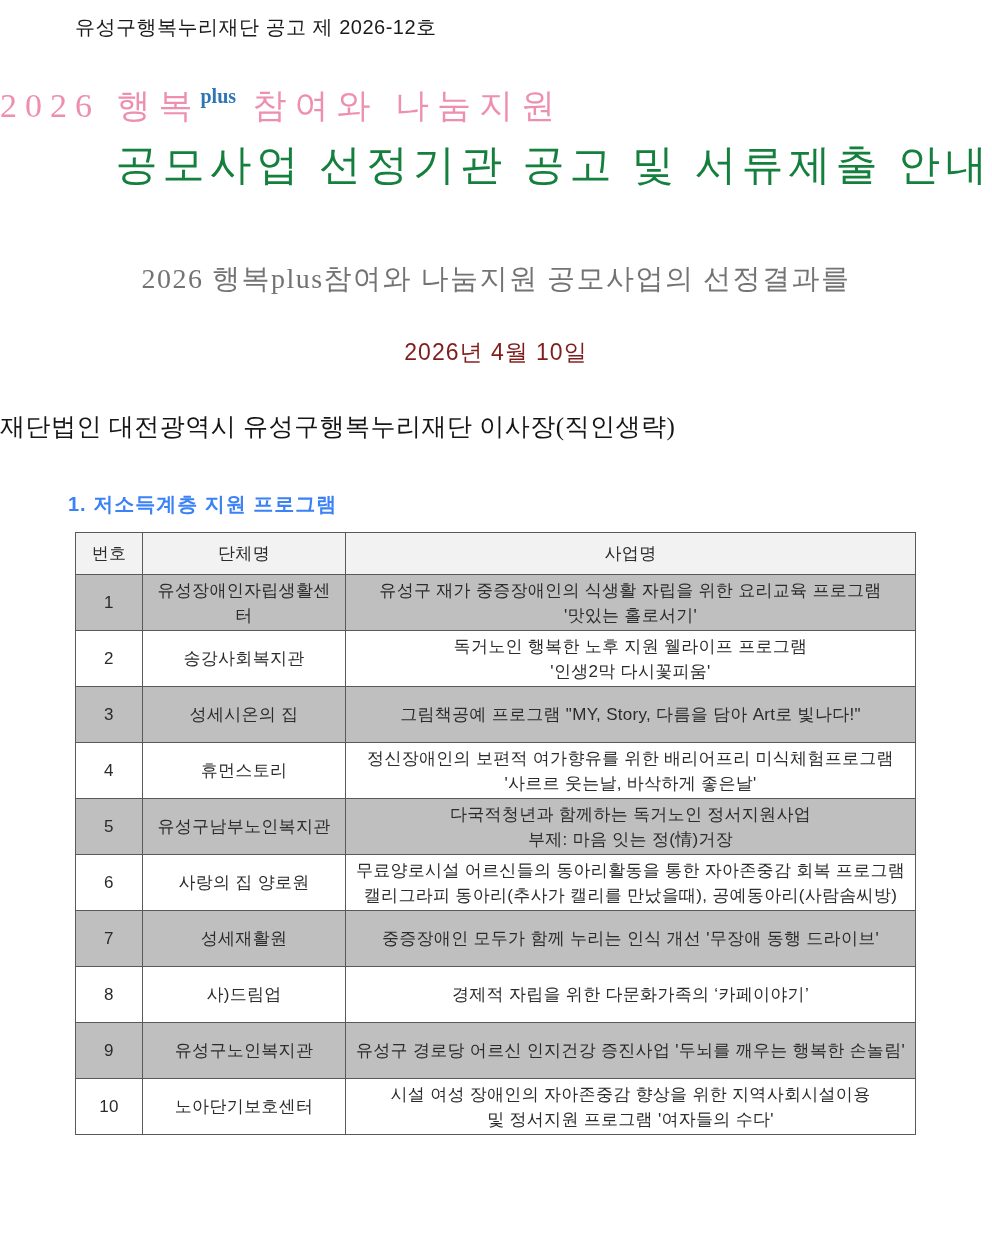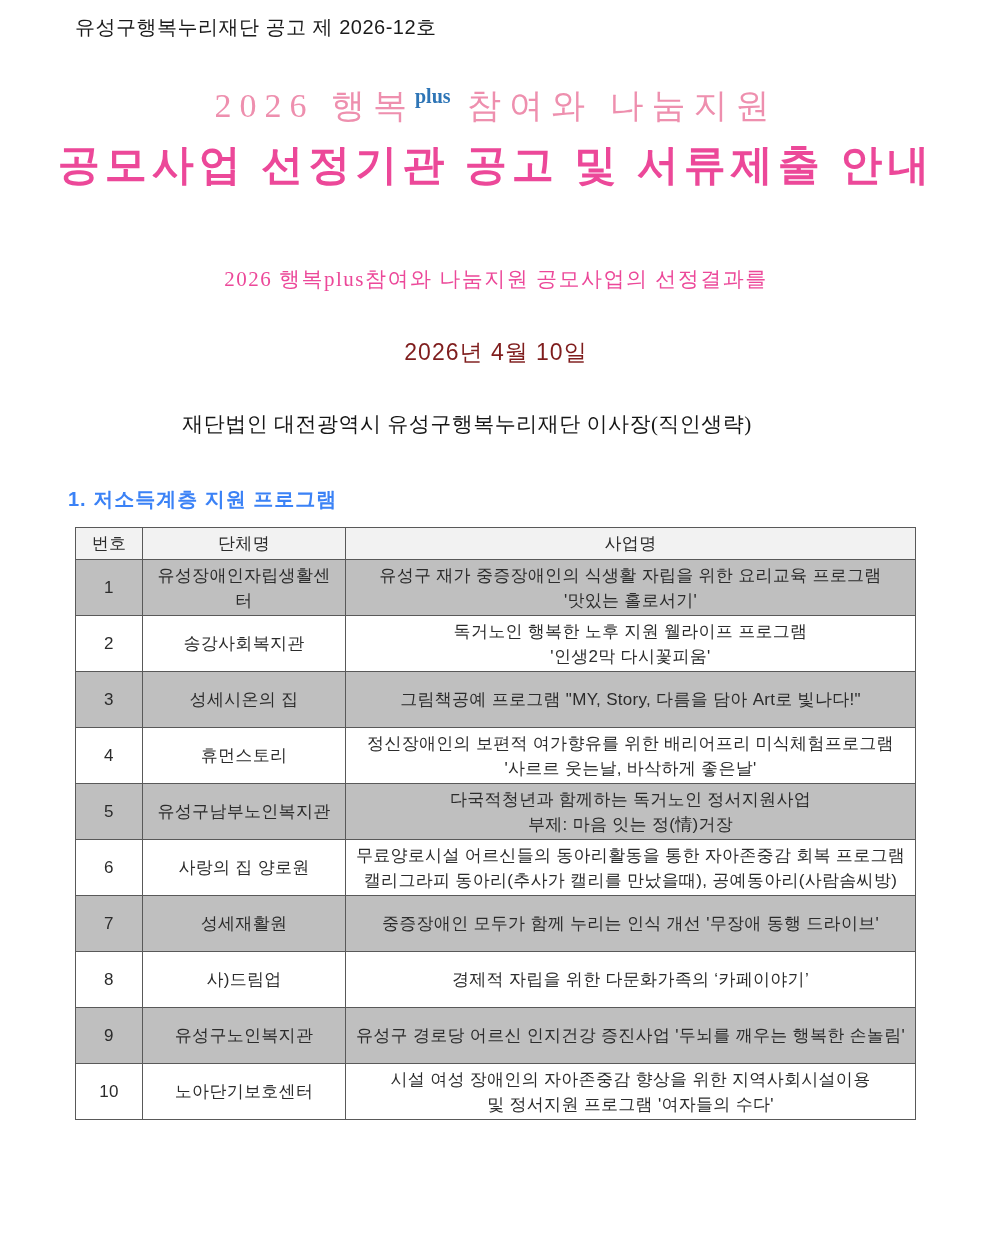--- a/index.html
+++ b/index.html
@@ -25,70 +25,69 @@
     padding-top: 14px;
     margin-left: 75px;
     font-size: 20px;
     letter-spacing: 0.5px;
     font-family: "Liberation Sans", sans-serif;
     color: #1a1a1a;
   }
 
   .title-pink {
     margin-top: 42px;
-    text-align: center;
     font-family: "Liberation Serif", serif;
     font-size: 34px;
     letter-spacing: 8px;
     color: var(--pink);
     font-weight: normal;
   }
   .title-pink sup {
     color: var(--blue);
     font-weight: bold;
     font-size: 20px;
     letter-spacing: 0;
     vertical-align: 14px;
   }
 
   .title-main {
     margin-top: 8px;
-    text-align: center;
+    text-align: right;
     font-family: "Liberation Serif", serif;
     font-size: 42px;
     letter-spacing: 5px;
-    color: #ec4899;
-    font-weight: bold;
+    color: #15803d;
+    font-weight: normal;
   }
 
   .body-text {
     margin-top: 60px;
     text-align: center;
     font-family: "Liberation Serif", serif;
-    font-size: 21px;
+    font-size: 28px;
     letter-spacing: 1.5px;
     line-height: 52px;
-    color: #ec4899;
+    color: #737373;
   }
 
   .date-line {
     margin-top: 32px;
     text-align: center;
     font-family: "Liberation Sans", sans-serif;
     font-size: 23px;
     letter-spacing: 1px;
     color: #7f1d1d;
   }
 
   .signature-line {
     margin-top: 42px;
-    text-align: center;
+    text-align: left;
     margin-right: 58px;
     font-family: "Liberation Serif", serif;
-    font-size: 21px;
+    font-size: 25px;
     letter-spacing: 0.5px;
     color: #161616;
   }
 
   .section-title {
     margin-top: 48px;
     margin-left: 68px;
     font-family: "Liberation Sans", sans-serif;
     font-size: 20px;
     font-weight: bold;
@@ -109,21 +108,21 @@
   .program-table th, .program-table td {
     border: 1px solid var(--border);
     text-align: center;
     vertical-align: middle;
     padding: 2px 6px;
     letter-spacing: 0.3px;
   }
   .program-table th {
     background: var(--header-gray);
     font-weight: normal;
-    height: 32px;
+    height: 42px;
   }
   .program-table td { height: 56px; line-height: 25px; }
   .program-table col.c-no  { width: 67px; }
   .program-table col.c-org { width: 203px; }
   .program-table col.c-biz { width: 570px; }
   .program-table tr.shade td { background: var(--row-gray); }
 </style>
 </head>
 <body>
 

